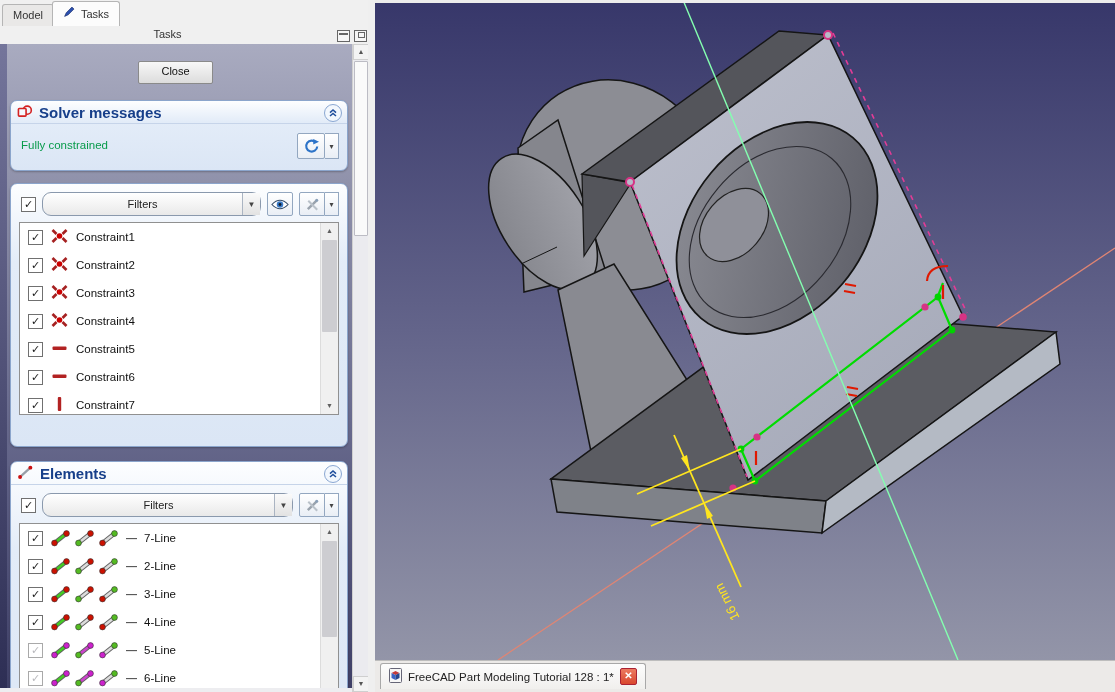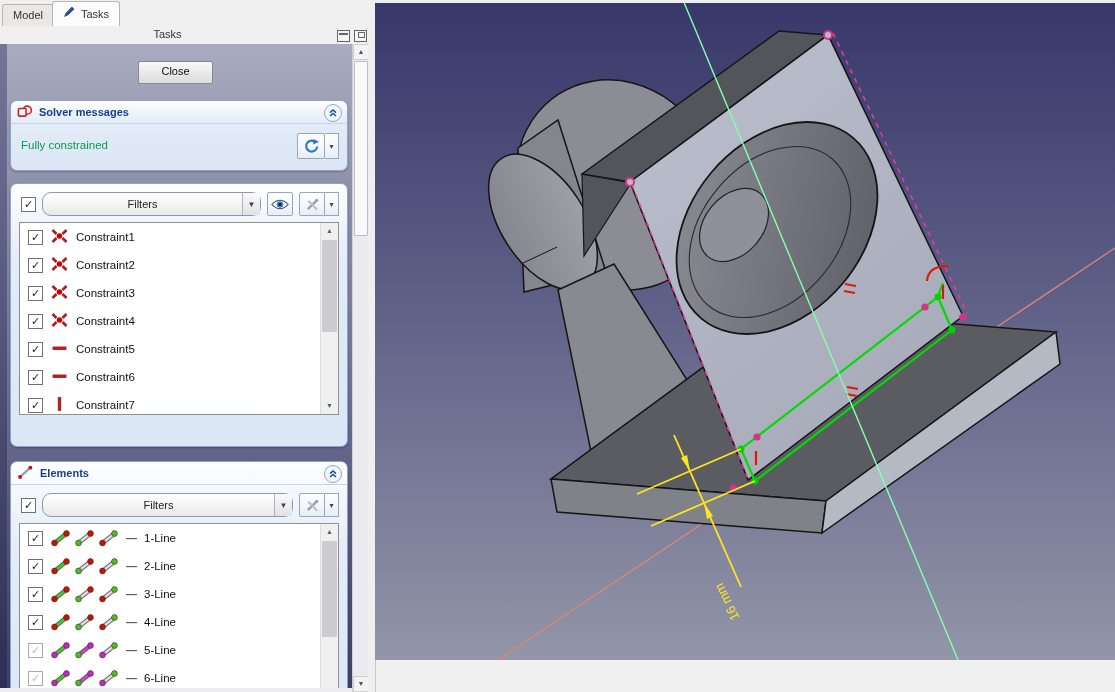--- a/index.html
+++ b/index.html
@@ -22,21 +22,21 @@
          background:linear-gradient(180deg,#a9abc0 0%,#8f91aa 22%,#6f7193 52%,#4d4e75 84%,#3e3f66 100%);}
   .pbody::before{content:"";position:absolute;left:0;top:0;bottom:0;width:7px;
          background:linear-gradient(180deg,#74759b,#2d2e54);}
   .pstrip{position:absolute;left:0;bottom:0;width:352px;height:4px;background:#ededf0;z-index:30;}
   .closebtn{position:absolute;left:138px;top:17px;width:73px;height:21px;background:linear-gradient(#f8f8f8,#dcdcdc);
          border:1px solid #8a8a8a;border-radius:2px;text-align:center;line-height:19px;color:#111;}
   .sect{position:absolute;left:10px;width:336px;border:1px solid #8ba5cc;border-radius:7px;
         background:linear-gradient(180deg,#fdfeff, #e3ecf8 30%, #dbe6f5);box-shadow:0 1px 2px rgba(0,0,0,.25);}
   .sect .hdr{position:relative;height:22px;border-bottom:1px solid #c6d4e9;display:flex;align-items:center;
         padding:0 6px;gap:6px;}
-  .sect .hdr .title{font-weight:bold;color:#173f8a;font-size:11px;}
+  .sect .hdr .title{font-weight:bold;color:#173f8a;font-size:15px;}
   .chev{position:absolute;right:5px;top:3px;width:16px;height:16px;border:1px solid #8aa7d2;border-radius:50%;
         background:#f2f7fd;display:flex;align-items:center;justify-content:center;}
   .filtrow{display:flex;align-items:center;gap:6px;padding:8px 8px 6px 10px;}
   .cb{width:13px;height:13px;border:1px solid #707070;background:#fff;display:inline-flex;flex:none;
       align-items:center;justify-content:center;font-size:11px;color:#1a1a1a;line-height:13px;}
   .cb.dis{color:#b9b9bd;border-color:#a9a9a9;}
   .combo{flex:1;height:22px;border:1px solid #8a99ad;background:linear-gradient(#ffffff,#e9e9e9);
       display:flex;align-items:center;position:relative;border-radius:9px;}
   .combo .ct{flex:1;text-align:center;color:#222;}
   .combo .ar{width:17px;align-self:stretch;border-left:1px solid #aab4c2;display:flex;align-items:center;
@@ -285,21 +285,21 @@
                   <circle cx="16.5" cy="3.5" r="2.9" fill="#cc1100" stroke="#333" stroke-width="0.6"></circle>
                 </svg>
                 <svg width="21" height="17" viewBox="0 0 21 17">
                   <line x1="4.5" y1="13" x2="16.5" y2="3.5" stroke="#606060" stroke-width="4.4"></line>
                   <line x1="4.5" y1="13" x2="16.5" y2="3.5" stroke="#dcdcdc" stroke-width="2.6"></line>
                   <circle cx="4.5" cy="13" r="2.9" fill="#cc1100" stroke="#333" stroke-width="0.6"></circle>
                   <circle cx="16.5" cy="3.5" r="2.9" fill="#54bb22" stroke="#333" stroke-width="0.6"></circle>
                 </svg>
               </span>
               <span class="dash">—</span>
-              <span class="lbl">1-Line</span>
+              <span class="lbl">7-Line</span>
             </div>
             <div class="lrow">
               <span class="cb">✓</span>
               <span style="display:flex;gap:3px;">
                 <svg width="21" height="17" viewBox="0 0 21 17">
                   <line x1="4.5" y1="13" x2="16.5" y2="3.5" stroke="#606060" stroke-width="4.4"></line>
                   <line x1="4.5" y1="13" x2="16.5" y2="3.5" stroke="#44cc22" stroke-width="2.6"></line>
                   <circle cx="4.5" cy="13" r="2.9" fill="#cc1100" stroke="#333" stroke-width="0.6"></circle>
                   <circle cx="16.5" cy="3.5" r="2.9" fill="#cc1100" stroke="#333" stroke-width="0.6"></circle>
                 </svg>
@@ -533,13 +533,27 @@
         <polygon points="690,471 681,458 687,455" fill="#ffe51e"></polygon>
         <polygon points="704,503 713,516 707,519" fill="#ffe51e"></polygon>
         <text x="731" y="600" transform="rotate(244 731 600)" text-anchor="middle" font-size="13" fill="#ffe51e">16 mm</text>
       </g>
 
       <line x1="683" y1="0" x2="958" y2="660" stroke="#84ffb0" stroke-width="1.4"></line>
     </svg>
     <div class="topstrip"></div>
   </div>
 
+  <div class="doctabs">
+    <div class="doctab">
+      <span>
+        <svg width="13" height="15" viewBox="0 0 13 15">
+            <rect x="0.5" y="0.5" width="12" height="14" rx="1" fill="#f7f7f7" stroke="#667"></rect>
+            <polygon points="6.5,3 10.5,5 6.5,7 2.5,5" fill="#c43a3a"></polygon>
+            <polygon points="2.5,5 6.5,7 6.5,12 2.5,10" fill="#3a62c4"></polygon>
+            <polygon points="10.5,5 6.5,7 6.5,12 10.5,10" fill="#26468e"></polygon>
+          </svg>
+      </span>
+      <span>FreeCAD Part Modeling Tutorial 128 : 1*</span>
+      <span class="closebox">✕</span>
+    </div>
+  </div>
 </div>
 
 </body></html>

